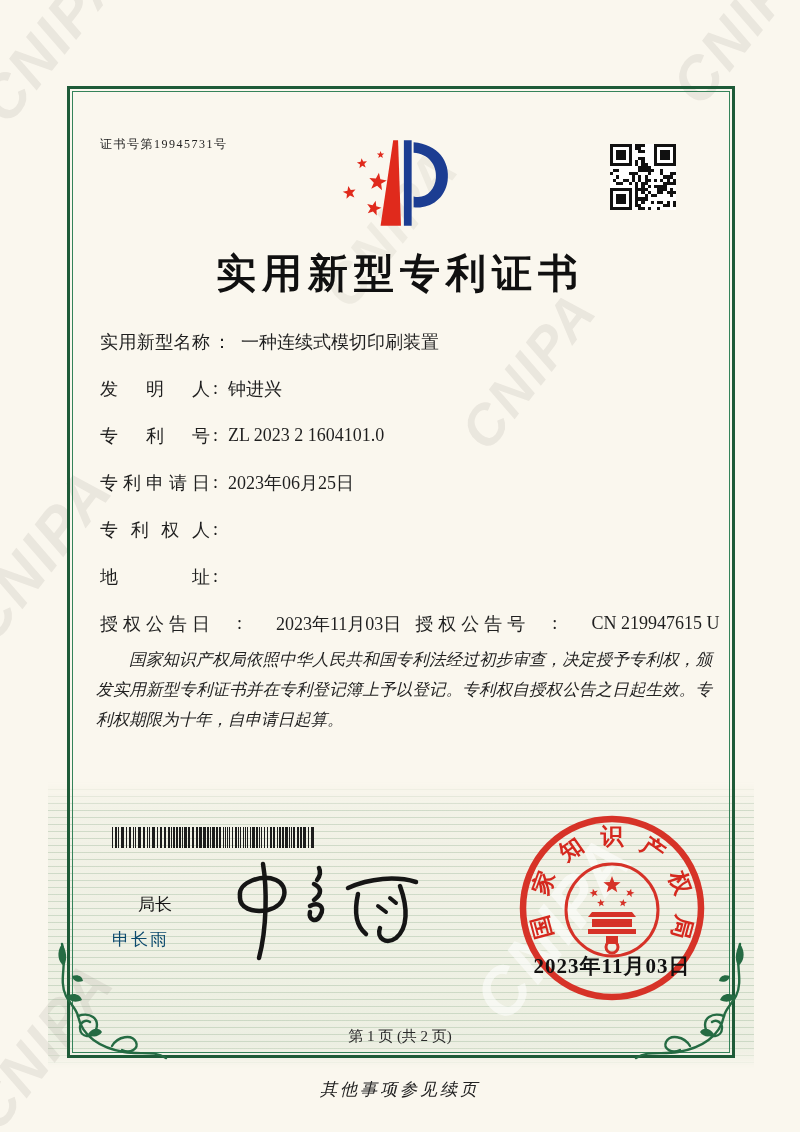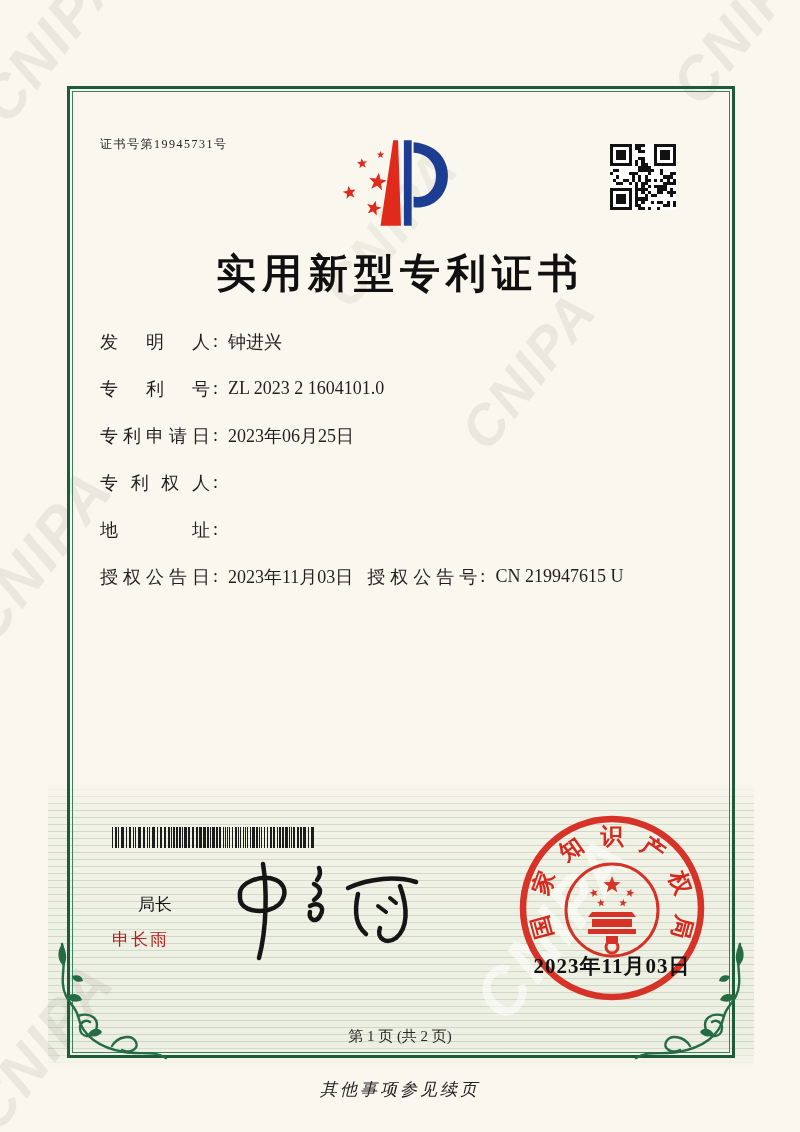--- a/index.html
+++ b/index.html
@@ -42,34 +42,34 @@
   .qr{left:610px;top:144px;z-index:4;}
   .title{left:0;right:0;top:246px;text-align:center;font-size:40px;font-weight:700;
          letter-spacing:6px;color:#101010;z-index:4;}
 
   
   .fields{left:100px;top:318px;width:622px;z-index:4;font-size:18px;}
   .frow{height:47px;display:flex;align-items:center;}
   .flabel{display:inline-block;width:110px;text-align:justify;text-align-last:justify;color:#1f1f1f;}
   .fcolon{margin-left:3px;color:#1f1f1f;}
   .fvalue{margin-left:10px;color:#1f1f1f;}
-  .fgroup{display:flex;align-items:center;}
+  .fgroup{display:flex;align-items:center;gap:24px;}
   .frow.double .fgroup+.fgroup{margin-left:14px;}
 
   
   .legal{left:96px;top:645px;width:616px;z-index:4;font-size:16.5px;line-height:30px;
          font-style:italic;color:#222;text-align:justify;}
   .legal p{margin:0;text-indent:2em;}
 
   
   .barcode{left:112px;top:827px;z-index:4;}
   .sig-title{left:112px;top:893px;z-index:4;font-family:"Liberation Sans","DejaVu Sans",sans-serif;
              font-size:17px;color:#161616;margin-left:26px;}
   .sig-name{left:112px;top:928px;z-index:4;font-family:"Liberation Sans","DejaVu Sans",sans-serif;
-            font-size:17px;letter-spacing:2px;color:#b91c1c;}
+            font-size:17px;letter-spacing:2px;color:#0c4a6e;}
   .sig-script{left:218px;top:858px;z-index:4;}
 
   
   .seal{left:517px;top:813px;width:190px;height:190px;z-index:5;}
   .seal-ring{position:absolute;left:0;top:0;}
   .seal-char{position:absolute;font-size:23px;font-weight:700;color:var(--seal-red);
              transform:translate(-50%,-50%);font-family:"Liberation Serif",serif;}
   .seal-date{left:507px;top:952px;width:210px;text-align:center;z-index:6;
              font-size:21px;font-weight:600;letter-spacing:1px;color:#111;}
 
@@ -257,20 +257,25 @@
       <rect x="0" y="14" width="7" height="7" fill="#111"></rect>
       <rect x="1" y="15" width="5" height="5" fill="#fff"></rect>
       <rect x="2" y="16" width="3" height="3" fill="#111"></rect>
     </svg>
 </div>
 
 <div class="abs title">实用新型专利证书</div>
 
 <div class="abs fields">
   <div class="frow">
+    <span class="flabel">实用新型名称</span>
+      <span class="fcolon">：</span>
+    <span class="fvalue">一种连续式模切印刷装置</span>
+  </div>
+  <div class="frow">
     <span class="flabel">发明人</span>
       <span class="fcolon">:</span>
     <span class="fvalue">钟进兴</span>
   </div>
   <div class="frow">
     <span class="flabel">专利号</span>
       <span class="fcolon">:</span>
     <span class="fvalue">ZL 2023 2 1604101.0</span>
   </div>
   <div class="frow">
@@ -294,20 +299,21 @@
     </span>
     <span class="fgroup">
       <span class="flabel">授权公告号</span>
         <span class="fcolon">:</span>
       <span class="fvalue">CN 219947615 U</span>
     </span>
   </div>
 </div>
 
 <div class="abs legal">
+  <p>国家知识产权局依照中华人民共和国专利法经过初步审查，决定授予专利权，颁发实用新型专利证书并在专利登记簿上予以登记。专利权自授权公告之日起生效。专利权期限为十年，自申请日起算。</p>
 </div>
 
 <div class="abs barcode">
   <svg id="barcode" width="205" height="21" viewBox="0 0 205 21" fill="#1c1c1c" shape-rendering="crispEdges">
       <rect x="0" y="0" width="1" height="21"></rect>
       <rect x="3" y="0" width="2" height="21"></rect>
       <rect x="6" y="0" width="1" height="21"></rect>
       <rect x="9" y="0" width="3" height="21"></rect>
       <rect x="14" y="0" width="1" height="21"></rect>
       <rect x="17" y="0" width="2" height="21"></rect>

